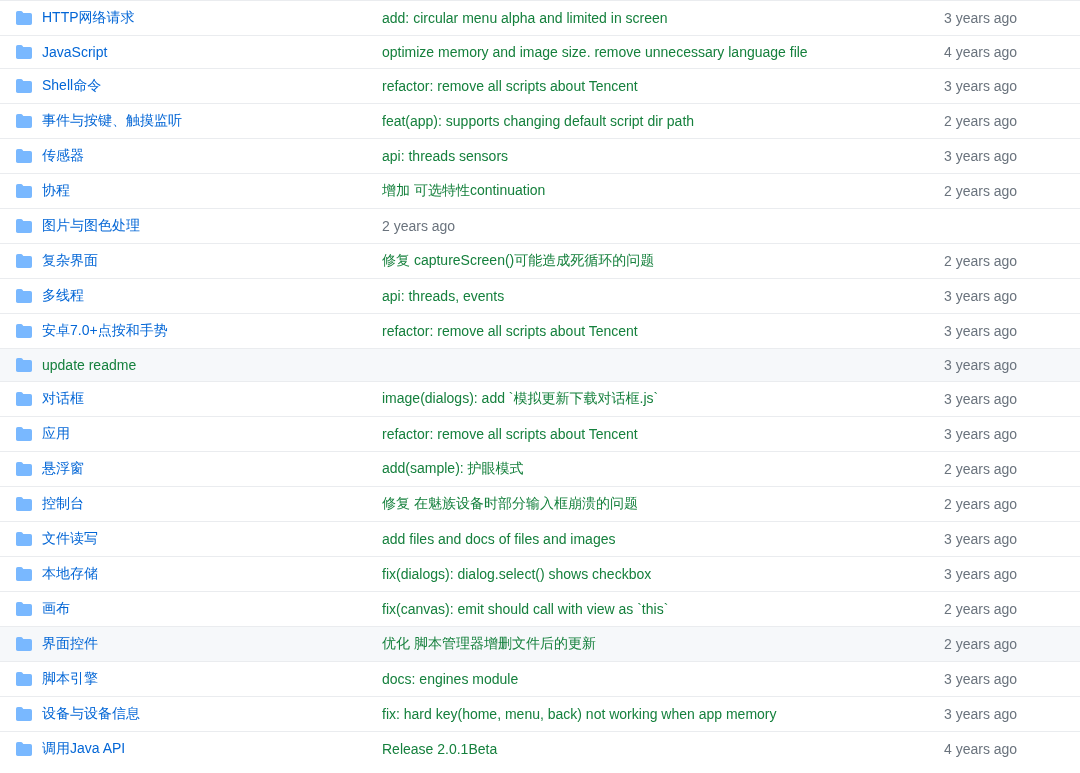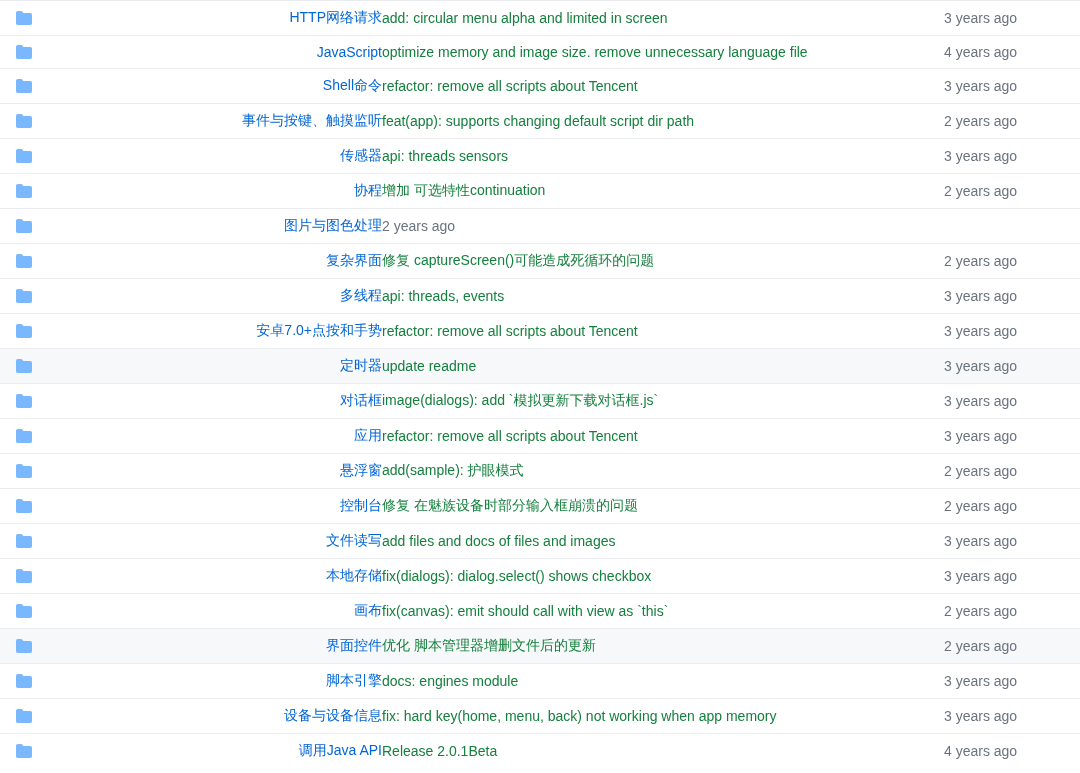--- a/index.html
+++ b/index.html
@@ -2,21 +2,21 @@
 <html><head>
   <meta charset="utf-8">
   <style>
     * { margin: 0; padding: 0; box-sizing: border-box; }
     body { font-family: -apple-system, BlinkMacSystemFont, "Segoe UI", Helvetica, Arial, sans-serif; font-size: 14px; color: #24292e; background: #fff; }
     .file-list { width: 100%; }
     .file-row { display: flex; align-items: center; padding: 8px 16px; border-top: 1px solid #eaecef; min-height: 33px; }
     .file-row.highlighted { background-color: #f6f8fa; }
     .file-icon { width: 16px; height: 16px; flex-shrink: 0; margin-right: 10px; }
     .file-icon svg { fill: #79b8ff; }
-    .file-name { width: 340px; flex-shrink: 0; color: #0366d6; overflow: hidden; text-overflow: ellipsis; white-space: nowrap; text-align: right; }
+    .file-name { width: 340px; flex-shrink: 0; color: #0366d6; overflow: hidden; text-overflow: ellipsis; white-space: nowrap; }
     .file-name a { color: #0366d6; text-decoration: none; cursor: pointer; }
     .commit-msg { flex: 1; color: #6a737d; overflow: hidden; text-overflow: ellipsis; white-space: nowrap; }
     .commit-msg a { color: #15803d; text-decoration: none; cursor: pointer; }
     .file-age { color: #6a737d; text-align: left; width: 120px; flex-shrink: 0; white-space: nowrap; }
   </style>
 </head>
 <body>
 
 <div class="file-list">
     <div class="file-row">
@@ -95,21 +95,20 @@
           <path d="M1.75 1A1.75 1.75 0 000 2.75v10.5C0 14.216.784 15 1.75 15h12.5A1.75 1.75 0 0016 13.25v-8.5A1.75 1.75 0 0014.25 3H7.5a.25.25 0 01-.2-.1l-.9-1.2C6.07 1.26 5.55 1 5 1H1.75z"></path>
         </svg></span>
       <span class="file-name"><a>安卓7.0+点按和手势</a></span>
       <span class="commit-msg"><a>refactor: remove all scripts about Tencent</a></span>
       <span class="file-age">3 years ago</span>
     </div>
     <div class="file-row highlighted">
       <span class="file-icon"><svg viewBox="0 0 16 16" width="16" height="16">
           <path d="M1.75 1A1.75 1.75 0 000 2.75v10.5C0 14.216.784 15 1.75 15h12.5A1.75 1.75 0 0016 13.25v-8.5A1.75 1.75 0 0014.25 3H7.5a.25.25 0 01-.2-.1l-.9-1.2C6.07 1.26 5.55 1 5 1H1.75z"></path>
         </svg></span>
-      <span class="file-name"><a>定时器</a></span>
       <span class="commit-msg"><a>update readme</a></span>
       <span class="file-age">3 years ago</span>
     </div>
     <div class="file-row">
       <span class="file-icon"><svg viewBox="0 0 16 16" width="16" height="16">
           <path d="M1.75 1A1.75 1.75 0 000 2.75v10.5C0 14.216.784 15 1.75 15h12.5A1.75 1.75 0 0016 13.25v-8.5A1.75 1.75 0 0014.25 3H7.5a.25.25 0 01-.2-.1l-.9-1.2C6.07 1.26 5.55 1 5 1H1.75z"></path>
         </svg></span>
       <span class="file-name"><a>对话框</a></span>
       <span class="commit-msg"><a>image(dialogs): add `模拟更新下载对话框.js`</a></span>
       <span class="file-age">3 years ago</span>

